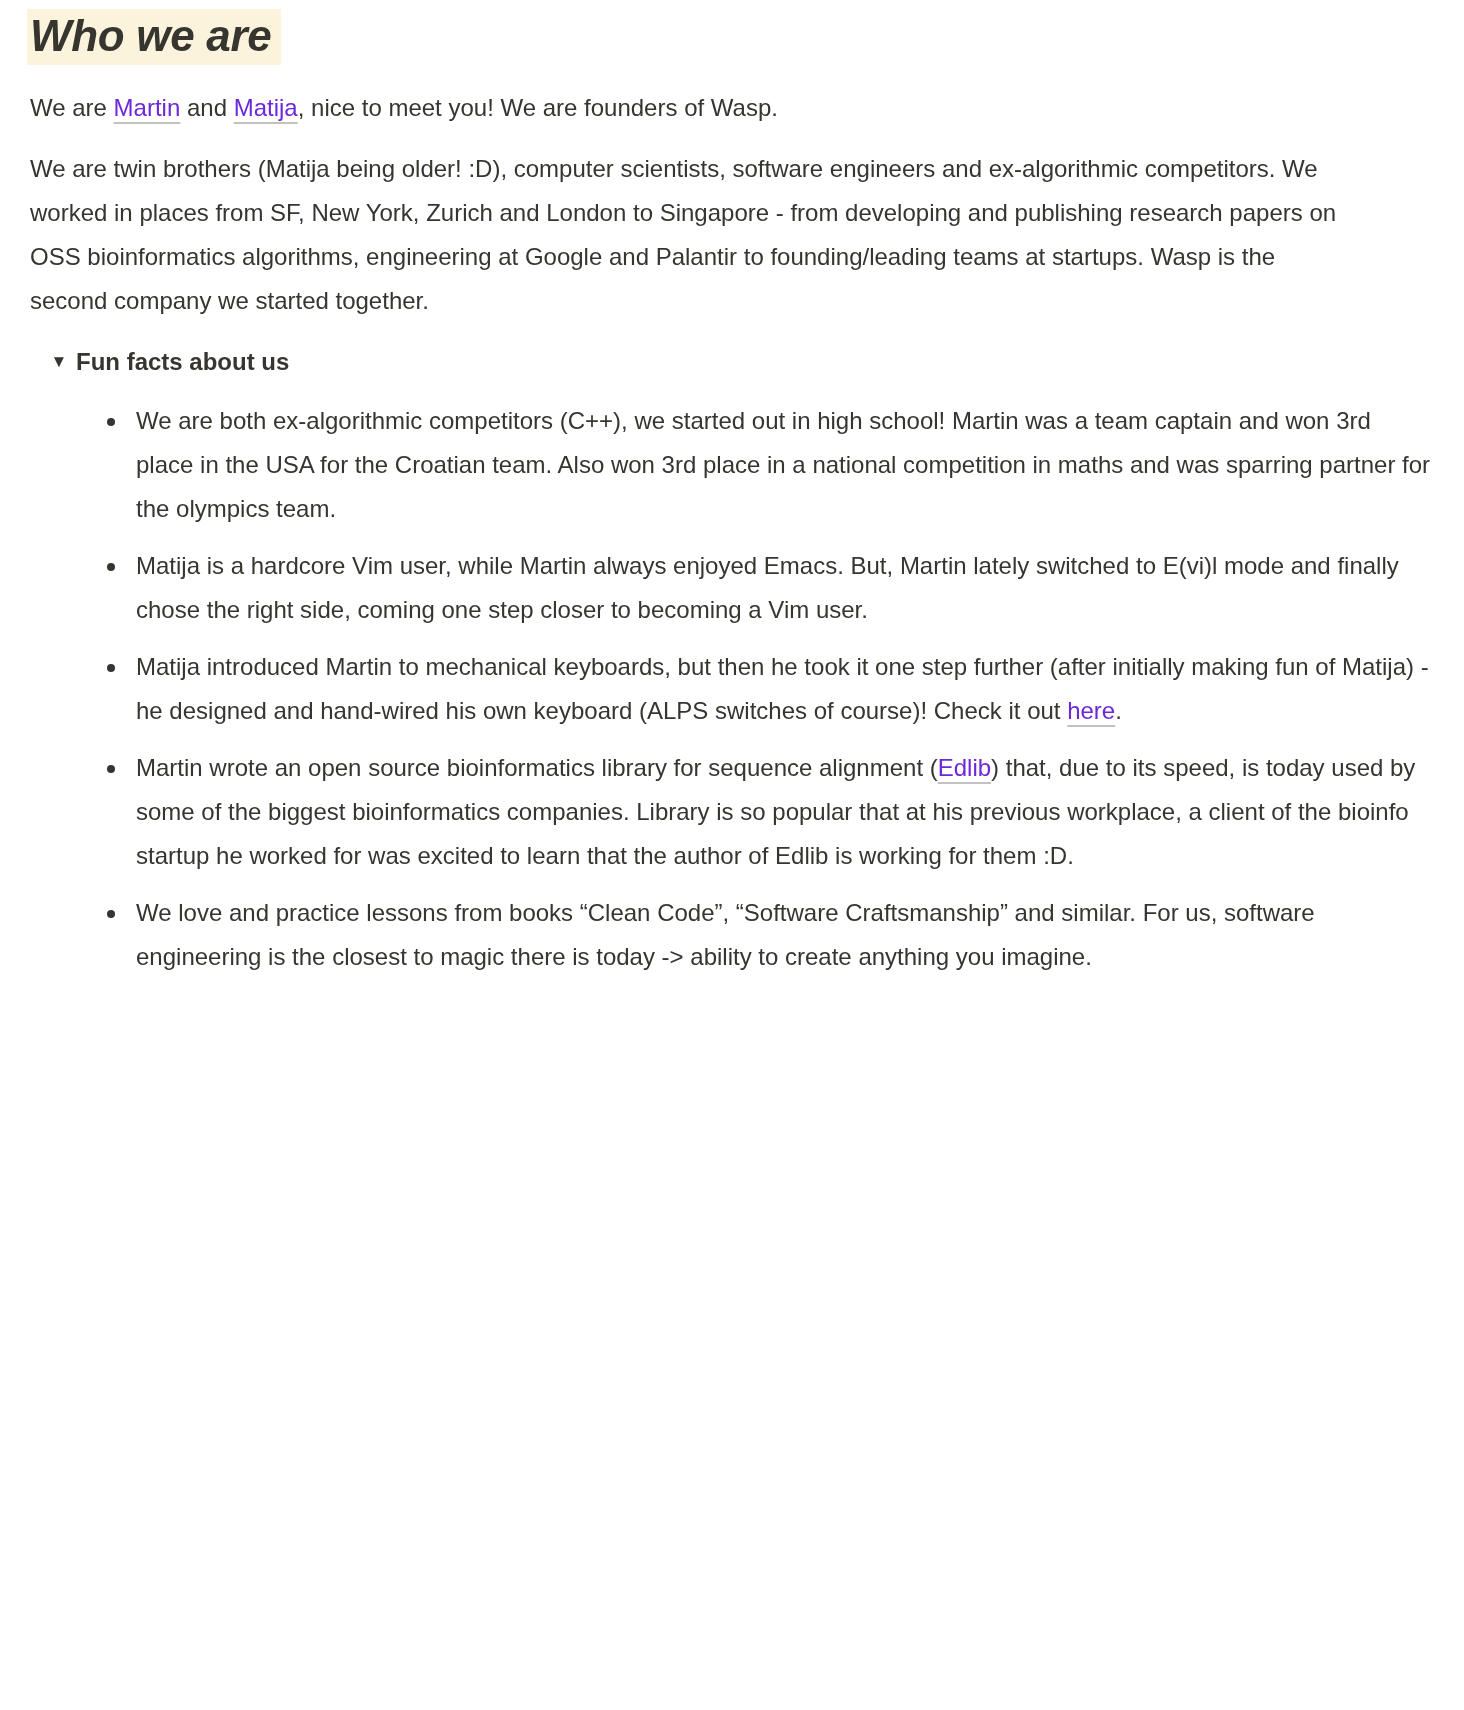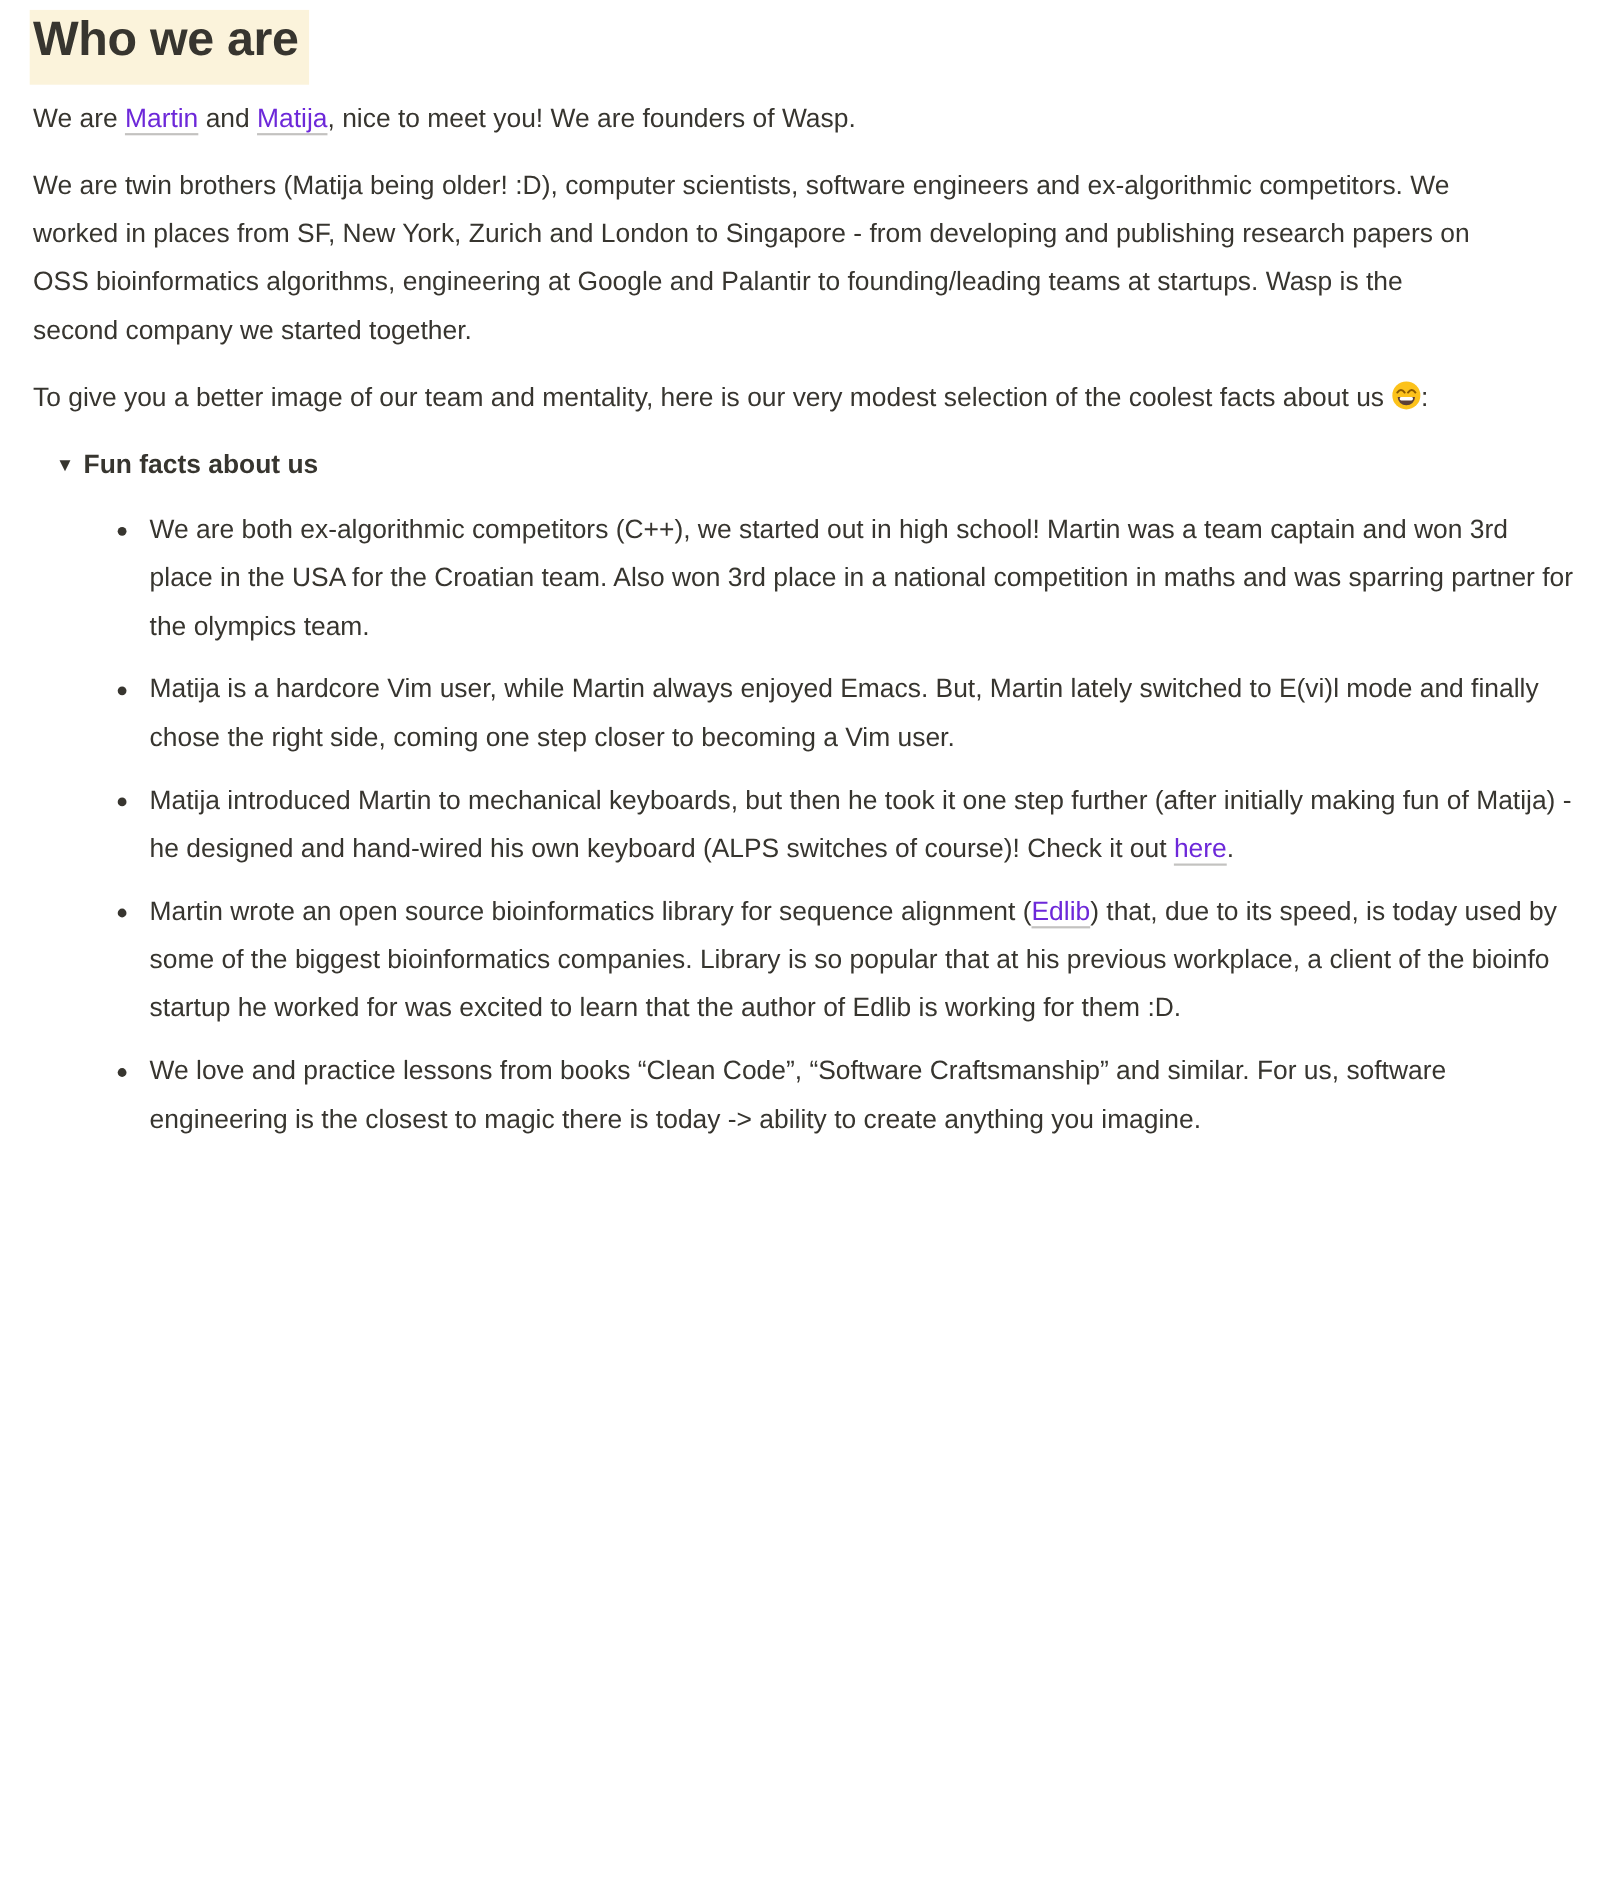--- a/index.html
+++ b/index.html
@@ -17,22 +17,23 @@
 
   h1.title {
     font-size: 44px;
     line-height: 1.28;
     font-weight: 700;
     margin: 2px 0 22px 0;
     letter-spacing: -0.3px;
   }
   .hl {
     background: #fbf3db;
-    padding: 2px 9px 17px 3px;
+    padding: 2px 9px 5px 3px;
     margin-left: -3px;
+    font-style: italic;
   }
 
   p.para {
     margin: 0 0 17px 0;
     line-height: 44px;
     max-width: 1312px;
   }
 
   a.link {
     color: #6d28d9;
@@ -94,27 +95,20 @@
 <body>
 
 <div class="content">
 
   <h1 class="title"><span class="hl">Who we are</span></h1>
 
   <p class="para"><span>We are </span><a class="link">Martin</a><span> and </span><a class="link">Matija</a><span>, nice to meet you! We are founders of Wasp.</span></p>
 
   <p class="para">We are twin brothers (Matija being older! :D), computer scientists, software engineers and ex-algorithmic competitors. We worked in places from SF, New York, Zurich and London to Singapore - from developing and publishing research papers on OSS bioinformatics algorithms, engineering at Google and Palantir to founding/leading teams at startups. Wasp is the second company we started together.</p>
 
-  <p class="para"><span>To give you a better image of our team and mentality, here is our very modest selection of the coolest facts about us </span><span class="emoji-wrap"><svg class="emoji-svg" viewBox="0 0 36 36" aria-hidden="true">
-          <circle cx="18" cy="18" r="17" fill="#fcc21b"></circle>
-          <path d="M7 14.5 q4.5 -6 9 0" fill="none" stroke="#8a5a00" stroke-width="2.4" stroke-linecap="round"></path>
-          <path d="M20 14.5 q4.5 -6 9 0" fill="none" stroke="#8a5a00" stroke-width="2.4" stroke-linecap="round"></path>
-          <path d="M7.5 20 a10.5 10 0 0 0 21 0 z" fill="#5d4037"></path>
-          <rect x="10" y="20" width="16" height="4.2" rx="1.8" fill="#ffffff"></rect>
-        </svg></span><span>:</span></p>
 
   <div class="toggle-block">
     <div class="toggle-row">
       <span class="toggle-tri">▼</span>
       <span class="toggle-label">Fun facts about us</span>
     </div>
 
     <ul class="facts-list">
       <li>
         <span class="dot"></span>

